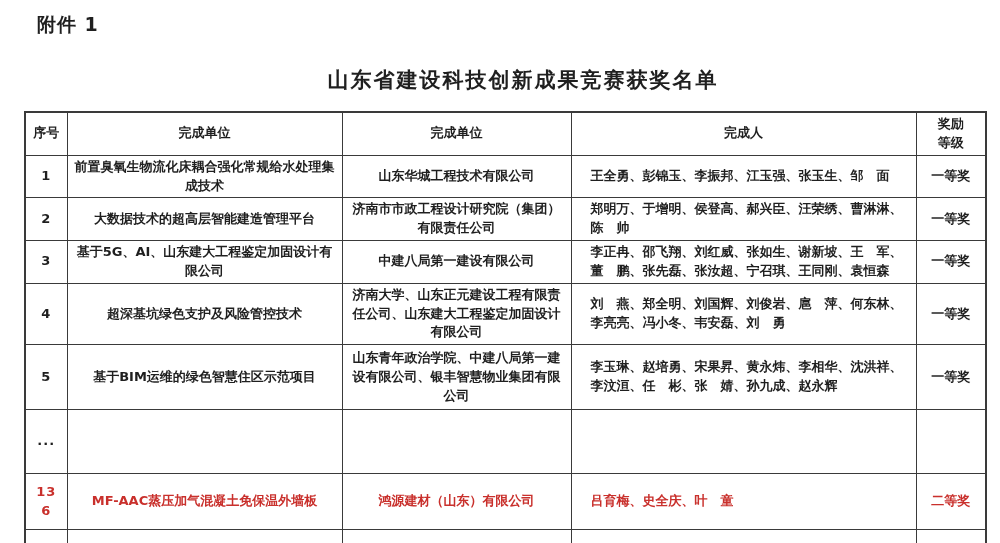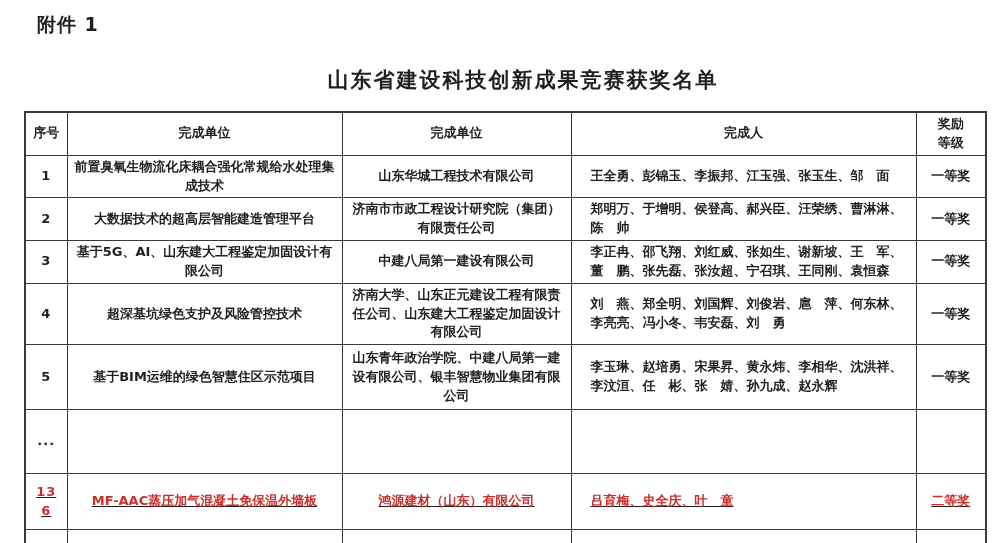--- a/index.html
+++ b/index.html
@@ -108,21 +108,21 @@
       <td class="people">李玉琳、赵培勇、宋果昇、黄永炜、李相华、沈洪祥、李汶洹、任　彬、张　婧、孙九成、赵永辉</td>
       <td class="award">一等奖</td>
     </tr>
         <tr style="height: 64px;">
       <td class="no-cell">...</td>
       <td class="name"></td>
       <td class="unit"></td>
       <td class="people"></td>
       <td class="award"></td>
     </tr>
-        <tr class="red-row" style="height: 56px; text-decoration: underline;">
+        <tr class="red-row" style="height: 56px;">
       <td class="no-cell">136</td>
       <td class="name">MF-AAC蒸压加气混凝土免保温外墙板</td>
       <td class="unit">鸿源建材（山东）有限公司</td>
       <td class="people">吕育梅、史全庆、叶　童</td>
       <td class="award">二等奖</td>
     </tr>
         <tr style="height: 36px;">
       <td class="no-cell">...</td>
       <td class="name"></td>
       <td class="unit"></td>

